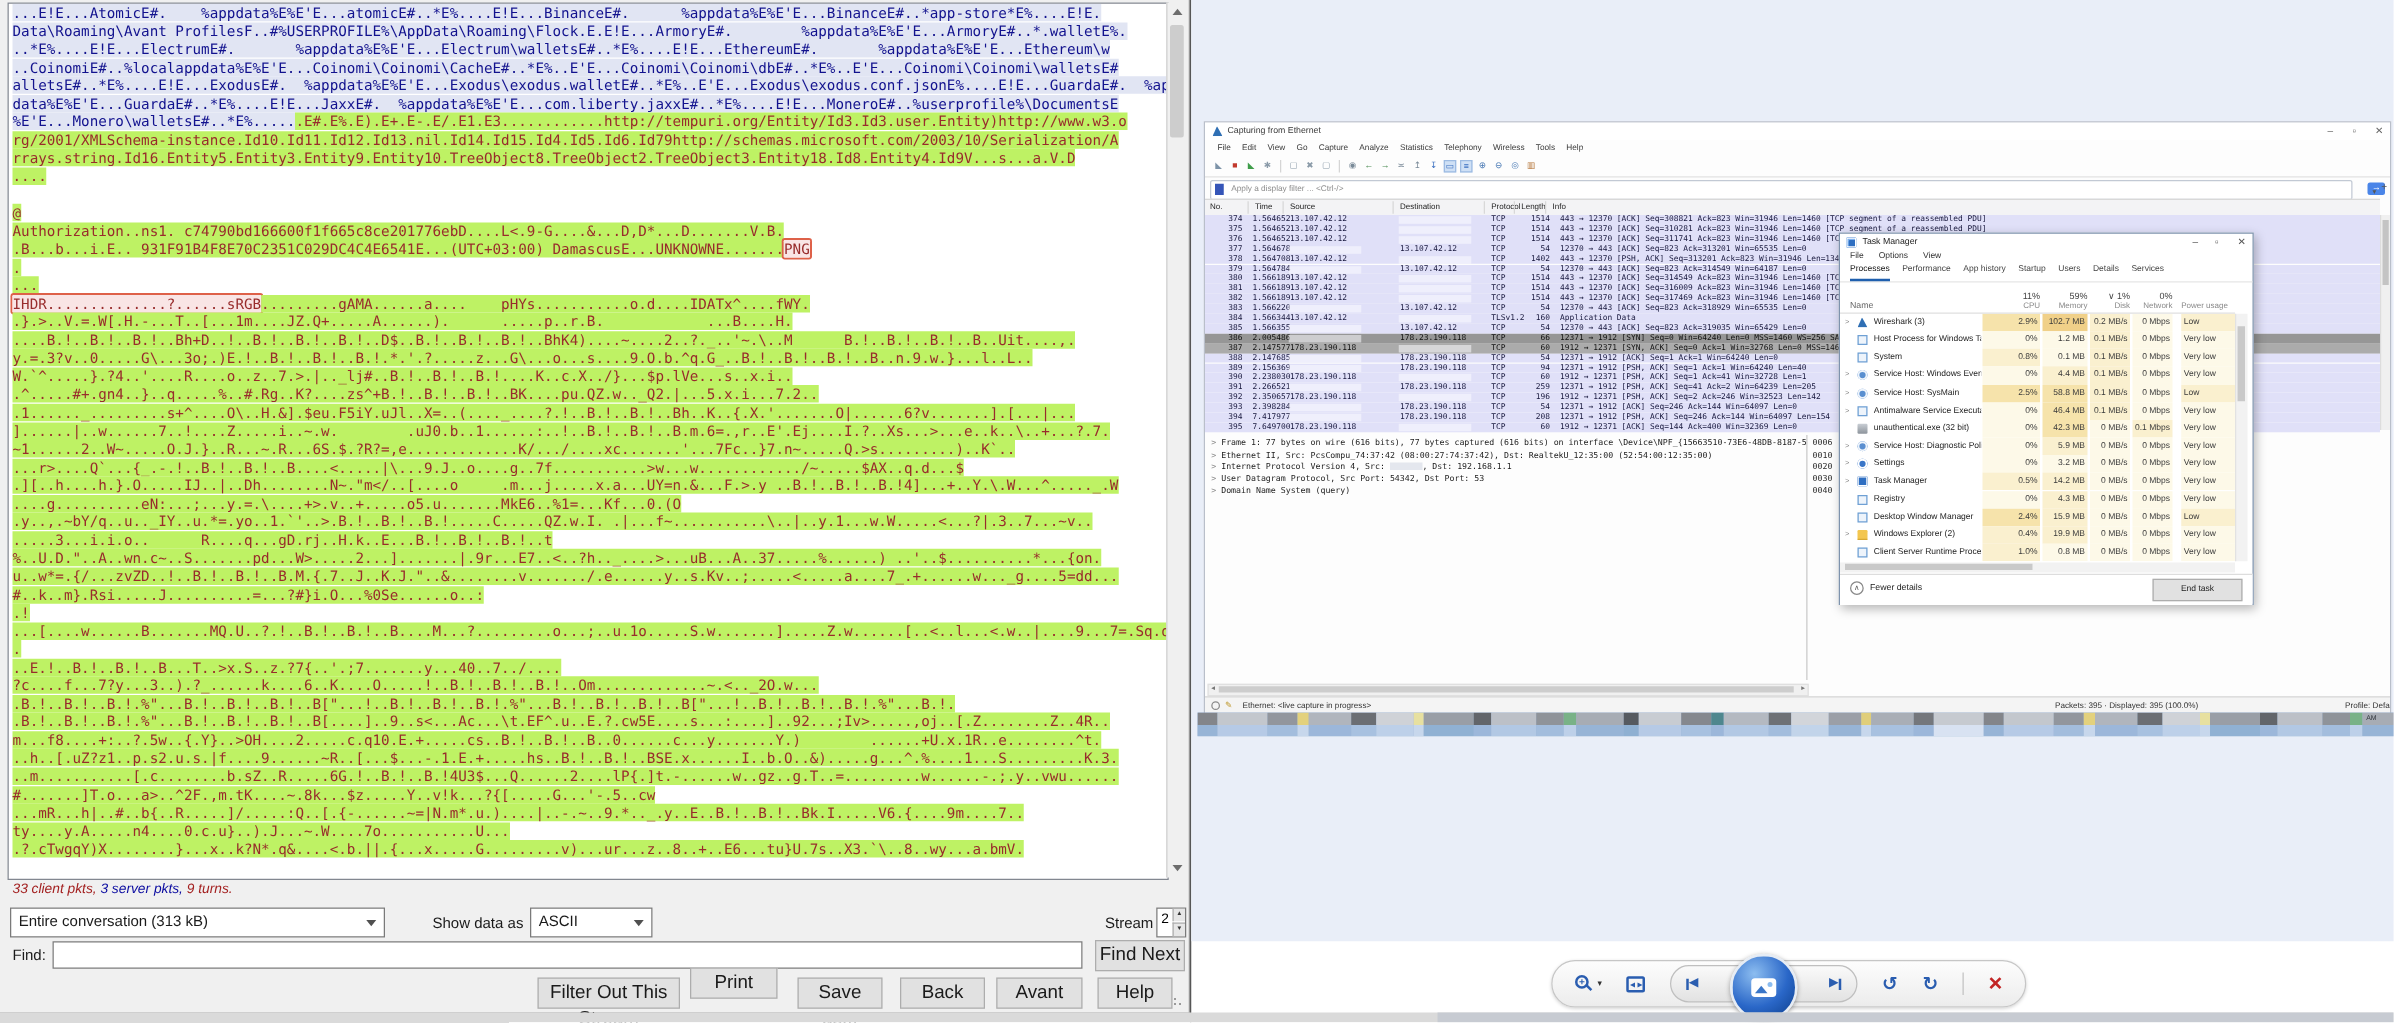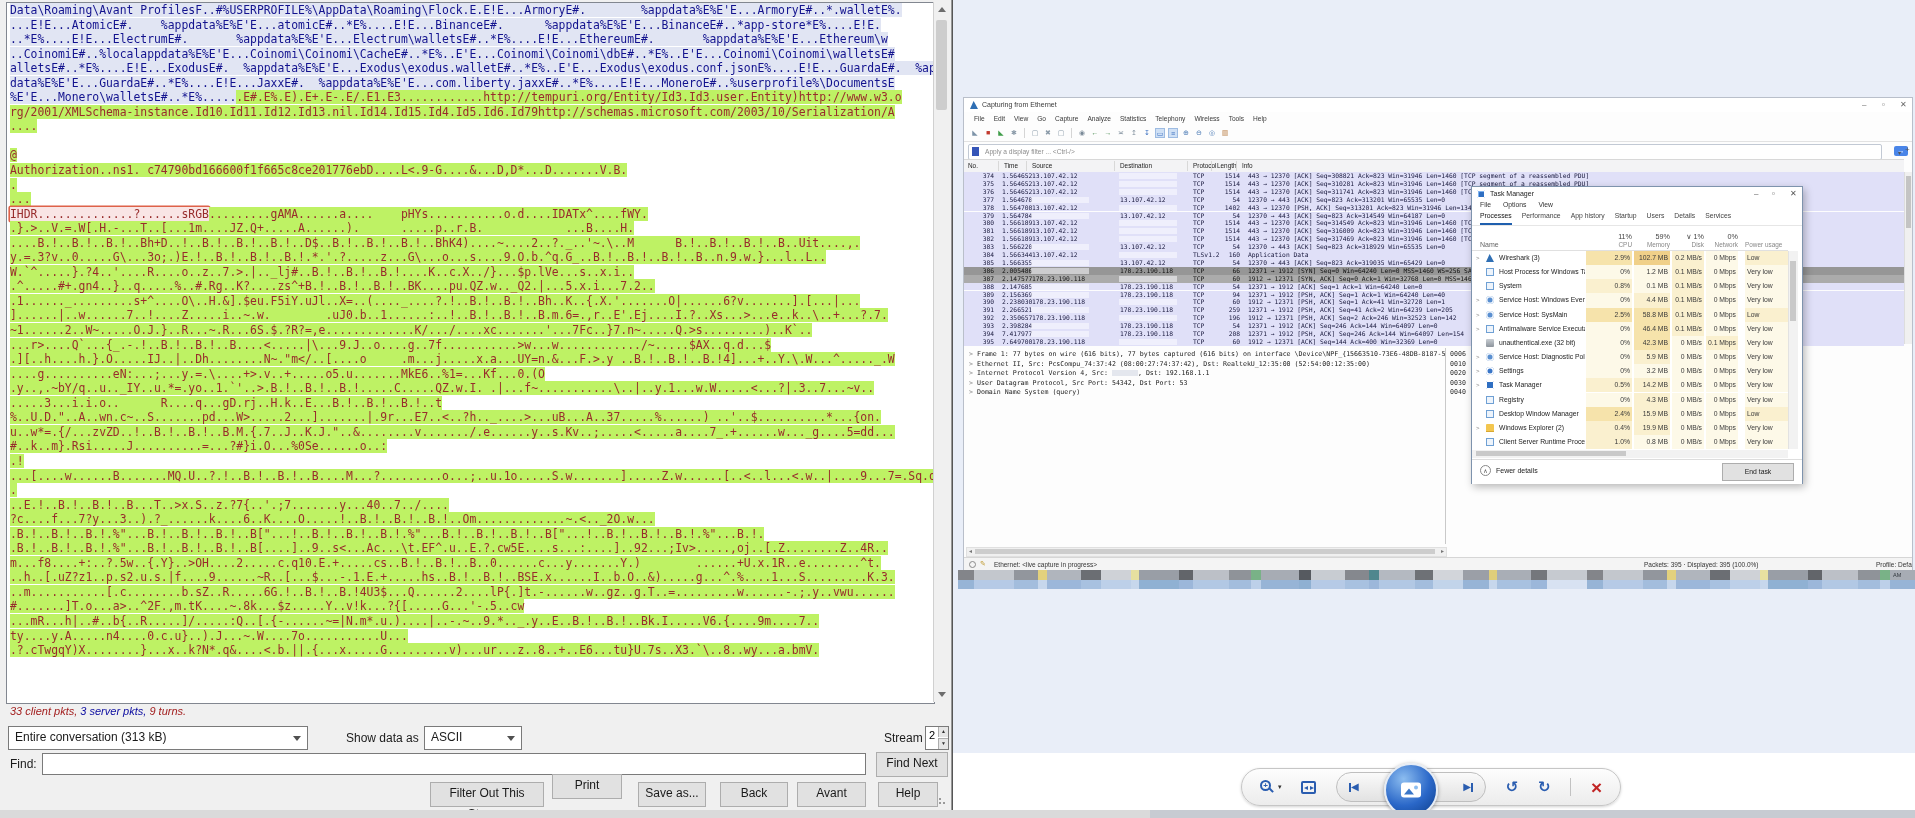--- a/index.html
+++ b/index.html
@@ -21,21 +21,21 @@
   .farr{position:absolute;left:4px;width:0;height:0;border-left:4px solid transparent;border-right:4px solid transparent;}
   .farr.up{top:5px;border-bottom:5px solid #6d6d6d;}
   .farr.dn{bottom:5px;border-top:5px solid #6d6d6d;}
   .fstats{position:absolute;left:10px;top:705px;font-size:11px;font-style:italic;white-space:pre;}
   .fstats .c1{color:#a32020;} .fstats .c2{color:#0b0ba0;} .fstats .c3{color:#a32020;}
   .combo{position:absolute;height:22px;background:#fff;border:1px solid #7a7a7a;font-size:12px;
          line-height:20px;padding-left:6px;color:#1a1a1a;}
   .combo .carr{position:absolute;right:6px;top:9px;width:0;height:0;border-left:4px solid transparent;
          border-right:4px solid transparent;border-top:5px solid #505050;}
   .flabel{position:absolute;font-size:12px;color:#1a1a1a;}
-  .wbtn{position:absolute;height:23px;background:#e1e1e1;border:1px solid #adadad;font-size:12px;
+  .wbtn{position:absolute;height:23px;background:#e1e1e1;border:1px solid #adadad;font-size:15px;
         color:#1a1a1a;text-align:center;line-height:21px;}
   .finput{position:absolute;background:#fff;border:1px solid #7a7a7a;height:20px;}
   .spin{position:absolute;width:22px;height:22px;background:#fff;border:1px solid #7a7a7a;}
   .spin .v{position:absolute;left:3px;top:2px;font-size:11px;}
   .spin .ubtn,.spin .dbtn{position:absolute;right:0;width:9px;height:10px;background:#e6e6e6;
         border-left:1px solid #adadad;font-size:5px;text-align:center;line-height:9px;color:#333;}
   .spin .ubtn{top:0;} .spin .dbtn{bottom:0;border-top:1px solid #adadad;}
   .grip{position:absolute;right:3px;bottom:3px;width:10px;height:10px;
         background:radial-gradient(circle at 2px 2px,#9a9a9a 1px,transparent 1px),
                    radial-gradient(circle at 6px 6px,#9a9a9a 1px,transparent 1px),
@@ -183,32 +183,34 @@
   .botbar{position:absolute;left:0;top:810px;width:1915px;height:8px;background:#dadada;z-index:20;}
   .botbar .dk{position:absolute;left:1150px;top:0;width:765px;height:8px;background:#c7cbd2;}
 </style>
 </head>
 <body>
 
 <div class="stage">
 
   <div class="fsdlg">
     <div class="ftext" id="streamText">
+        <div class="sline"><span class="c">...E!E...AtomicE#.    %appdata%E%E'E...atomicE#..*E%....E!E...BinanceE#.      %appdata%E%E'E...BinanceE#..*app-store*E%....E!E.</span></div>
         <div class="sline"><span class="c">Data\Roaming\Avant ProfilesF..#%USERPROFILE%\AppData\Roaming\Flock.E.E!E...ArmoryE#.        %appdata%E%E'E...ArmoryE#..*.walletE%.</span></div>
-        <div class="sline"><span class="c">...E!E...AtomicE#.    %appdata%E%E'E...atomicE#..*E%....E!E...BinanceE#.      %appdata%E%E'E...BinanceE#..*app-store*E%....E!E.</span></div>
         <div class="sline"><span class="c">..*E%....E!E...ElectrumE#.       %appdata%E%E'E...Electrum\walletsE#..*E%....E!E...EthereumE#.       %appdata%E%E'E...Ethereum\w</span></div>
         <div class="sline"><span class="c">..CoinomiE#..%localappdata%E%E'E...Coinomi\Coinomi\CacheE#..*E%..E'E...Coinomi\Coinomi\dbE#..*E%..E'E...Coinomi\Coinomi\walletsE#</span></div>
         <div class="sline"><span class="c">alletsE#..*E%....E!E...ExodusE#.  %appdata%E%E'E...Exodus\exodus.walletE#..*E%..E'E...Exodus\exodus.conf.jsonE%....E!E...GuardaE#.  %app</span></div>
         <div class="sline"><span class="c">data%E%E'E...GuardaE#..*E%....E!E...JaxxE#.  %appdata%E%E'E...com.liberty.jaxxE#..*E%....E!E...MoneroE#..%userprofile%\DocumentsE</span></div>
         <div class="sline"><span class="c">%E'E...Monero\walletsE#..*E%.....</span><span class="s">.E#.E%.E).E+.E-.E/.E1.E3............http://tempuri.org/Entity/Id3.Id3.user.Entity)http://www.w3.o</span></div>
         <div class="sline"><span class="s">rg/2001/XMLSchema-instance.Id10.Id11.Id12.Id13.nil.Id14.Id15.Id4.Id5.Id6.Id79http://schemas.microsoft.com/2003/10/Serialization/A</span></div>
+        <div class="sline"><span class="s">rrays.string.Id16.Entity5.Entity3.Entity9.Entity10.TreeObject8.TreeObject2.TreeObject3.Entity18.Id8.Entity4.Id9V...s...a.V.D</span></div>
         <div class="sline"><span class="s">....</span></div>
         <div class="sline"></div>
         <div class="sline"><span class="s">@</span></div>
         <div class="sline"><span class="s">Authorization..ns1. c74790bd166600f1f665c8ce201776ebD....L&lt;.9-G....&amp;...D,D*...D.......V.B.</span></div>
+        <div class="sline"><span class="s">.B...b...i.E.. 931F91B4F8E70C2351C029DC4C4E6541E...(UTC+03:00) DamascusE...UNKNOWNE.......</span><span class="b">PNG</span></div>
         <div class="sline"><span class="s">.</span></div>
         <div class="sline"><span class="s">...</span></div>
         <div class="sline"><span class="b">IHDR..............?......sRGB</span><span class="s">.........gAMA......a....    pHYs...........o.d....IDATx^....fWY.</span></div>
         <div class="sline"><span class="s">.}.&gt;..V.=.W[.H.-...T..[...1m....JZ.Q+.....A......).      .....p..r.B.            ...B....H.</span></div>
         <div class="sline"><span class="s">....B.!..B.!..B.!..Bh+D..!..B.!..B.!..B.!..D$..B.!..B.!..B.!..BhK4)....~....2..?._..'~.\..M      B.!..B.!..B.!..B..Uit....,.</span></div>
         <div class="sline"><span class="s">y.=.3?v..0.....G\...3o;.)E.!..B.!..B.!..B.!.*.'.?.....z...G\...o...s....9.O.b.^q.G_..B.!..B.!..B.!..B..n.9.w.}...l..L..</span></div>
         <div class="sline"><span class="s">W.`^.....}.?4..'....R....o..z..7.&gt;.|.._lj#..B.!..B.!..B.!....K..c.X../}...$p.lVe...s..x.i..</span></div>
         <div class="sline"><span class="s">.^.....#+.gn4..}..q.....%..#.Rg..K?....zs^+B.!..B.!..B.!..BK....pu.QZ.w.._Q2.|...5.x.i...7.2..</span></div>
         <div class="sline"><span class="s">.1......_.........s+^....O\..H.&amp;].$eu.F5iY.uJl..X=..(...._....?.!..B.!..B.!..Bh..K..{.X.'.......O|......6?v.......].[...|...</span></div>
         <div class="sline"><span class="s">]......|..w......7..!....Z.....i..~.w.        .uJ0.b..1......:..!..B.!..B.!..B.m.6=.,r..E'.Ej....I.?..Xs...&gt;...e..k..\..+...?.7.</span></div>

